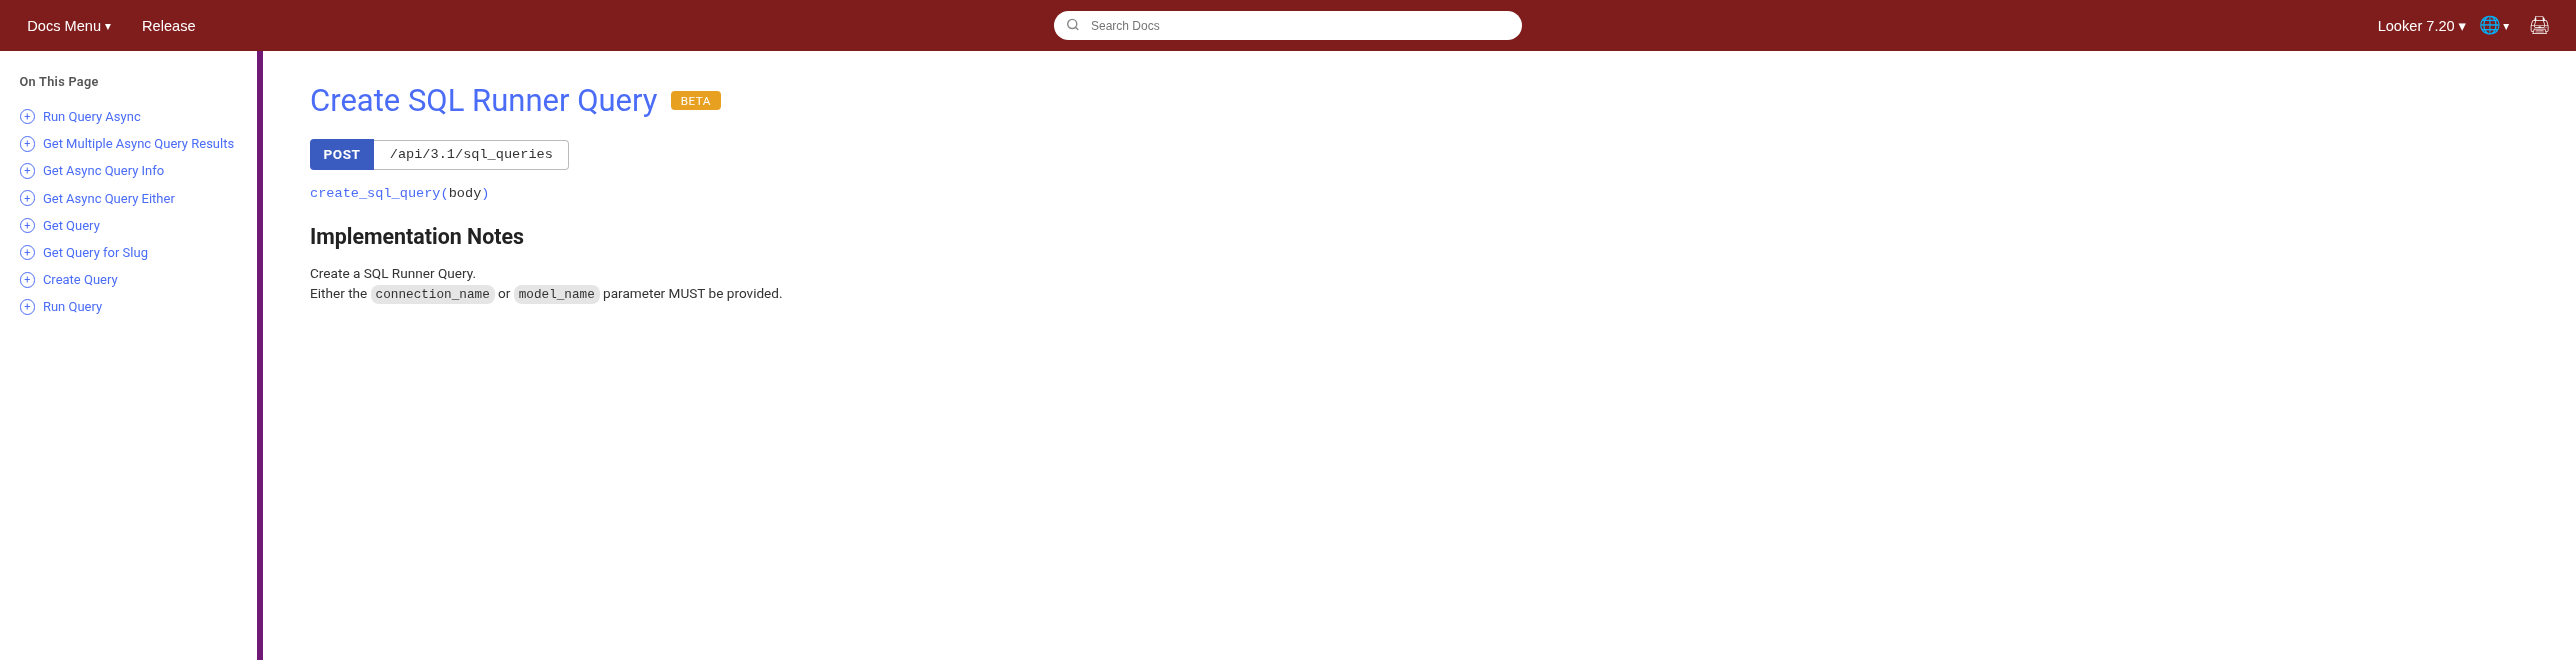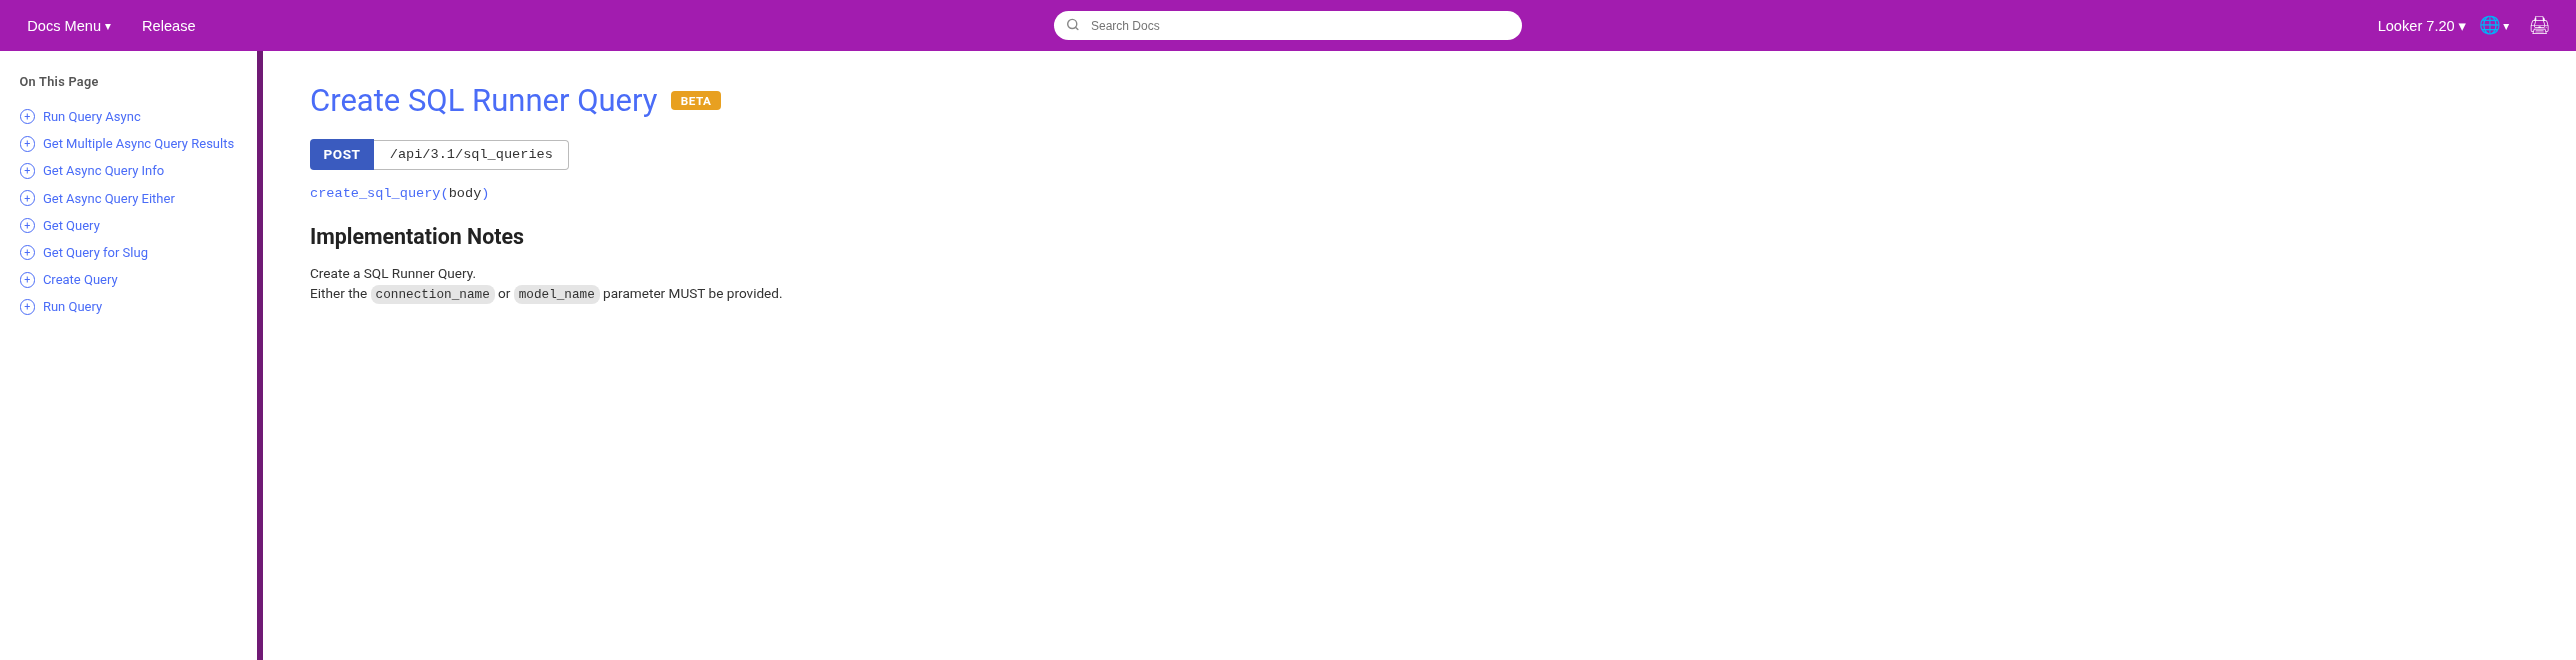--- a/index.html
+++ b/index.html
@@ -1,20 +1,20 @@
 <!DOCTYPE html>
 <html><head>
   <meta charset="utf-8">
   <style>
     * { margin: 0; padding: 0; box-sizing: border-box; }
     body { font-family: 'Google Sans', Roboto, Arial, sans-serif; background: #fff; color: #333; font-size: 13.6px; }
 
     
     .header {
-      background: #a21caf;
+      background: #7f1d1d;
       height: 51px;
       display: flex;
       align-items: center;
       padding: 0 19.5px;
       gap: 0;
       position: relative;
     }
     .header-left {
       display: flex;
       align-items: center;
@@ -155,21 +155,21 @@
     }
     .page-title {
       font-size: 31px;
       font-weight: 400;
       color: #4a6cf7;
     }
     .beta-badge {
       background: #e8a020;
       color: #fff;
       font-size: 11.7px;
-      font-weight: 700;
+      font-weight: 400;
       padding: 2.9px 9.7px;
       border-radius: 3.9px;
       letter-spacing: 0.5px;
     }
     .endpoint-row {
       display: flex;
       align-items: flex-end;
       gap: 0;
       margin-bottom: 15.6px;
     }

